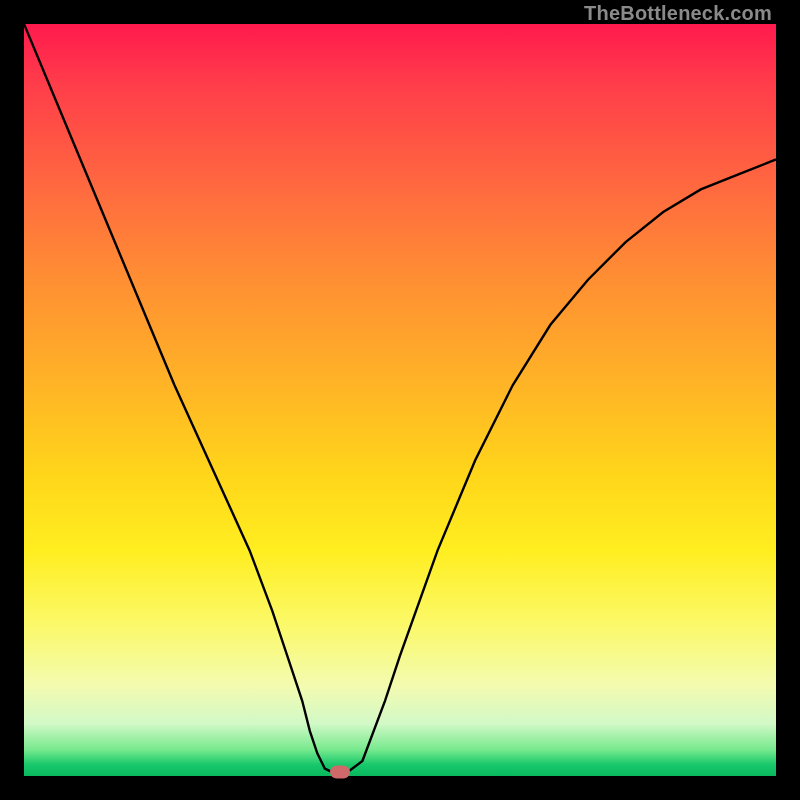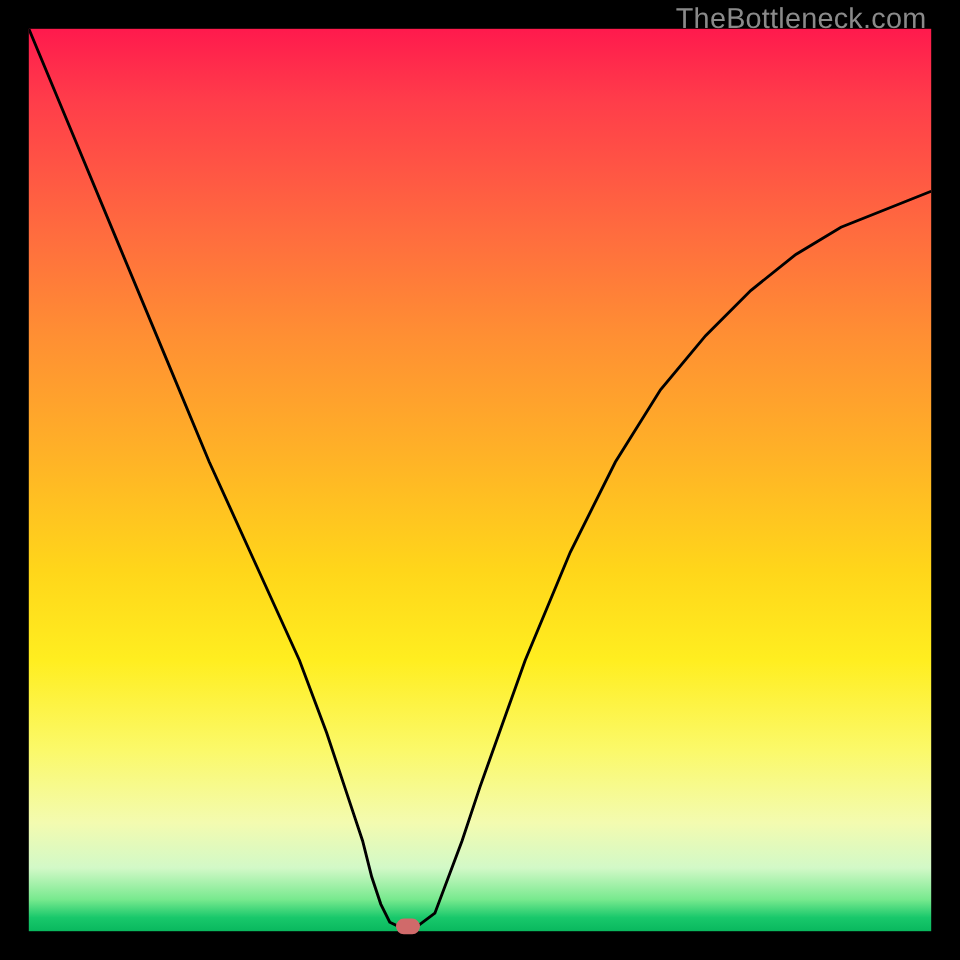--- a/index.html
+++ b/index.html
@@ -41,22 +41,22 @@
       #77e98e 96.5%,
       #18c86b 98.5%,
       #09b85e 100%
     );
   }
   .watermark {
     position: absolute;
     right: 28px;
     top: 2px;
     color: #8a8a8a;
-    font-size: 24px;
-    font-weight: 400;
+    font-size: 20px;
+    font-weight: 700;
     letter-spacing: 0.2px;
   }
   svg.curve {
     position: absolute;
     left: 0;
     top: 0;
     width: 752px;
     height: 752px;
   }
   .marker {

